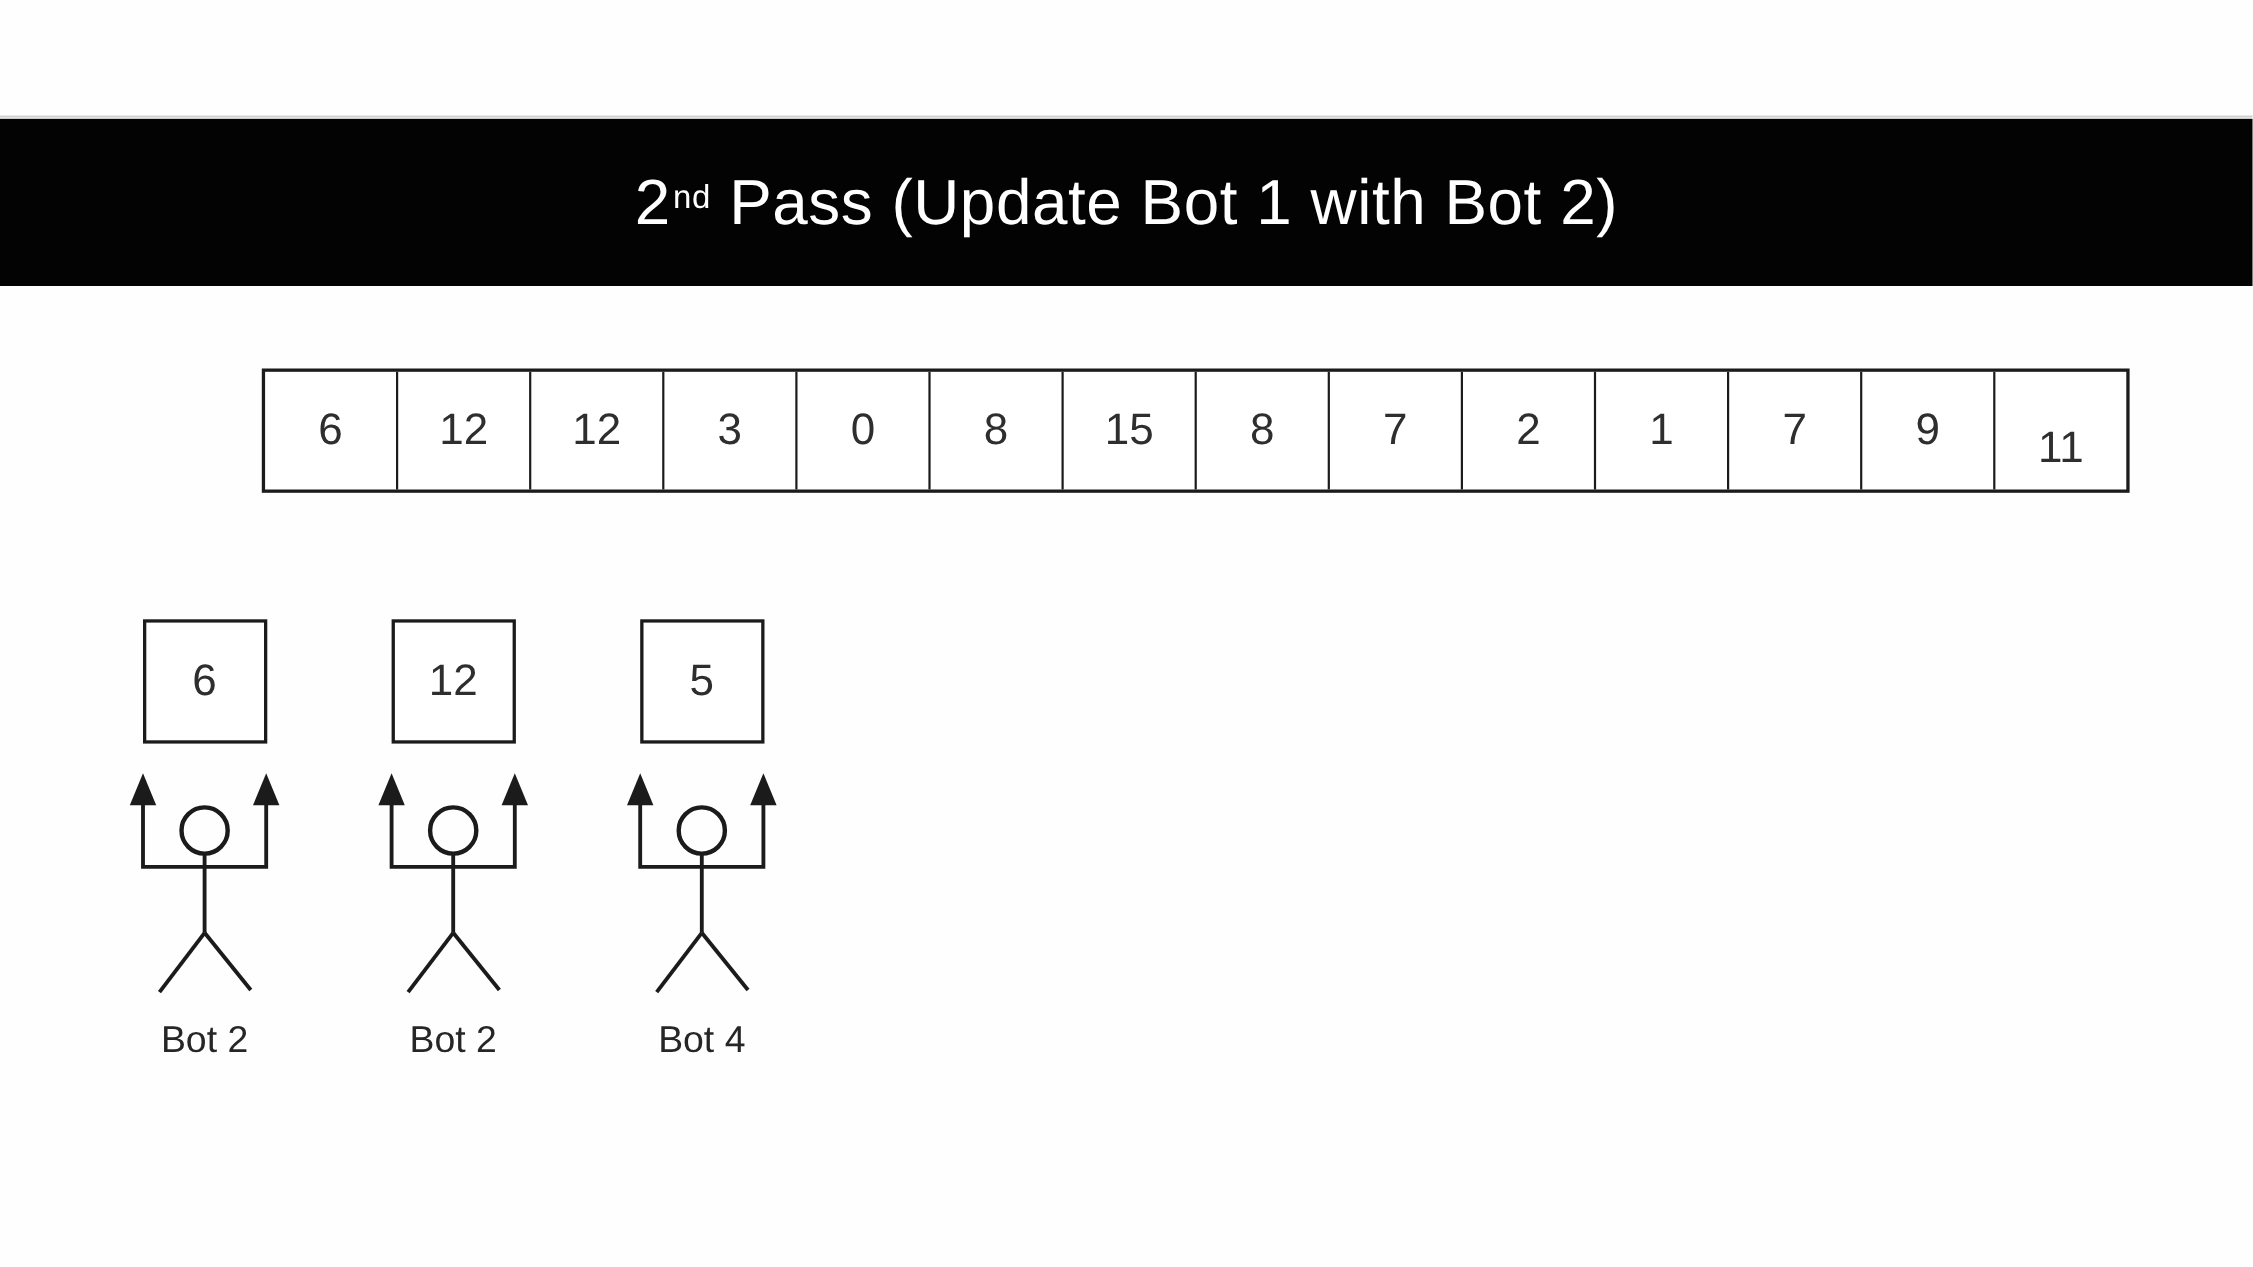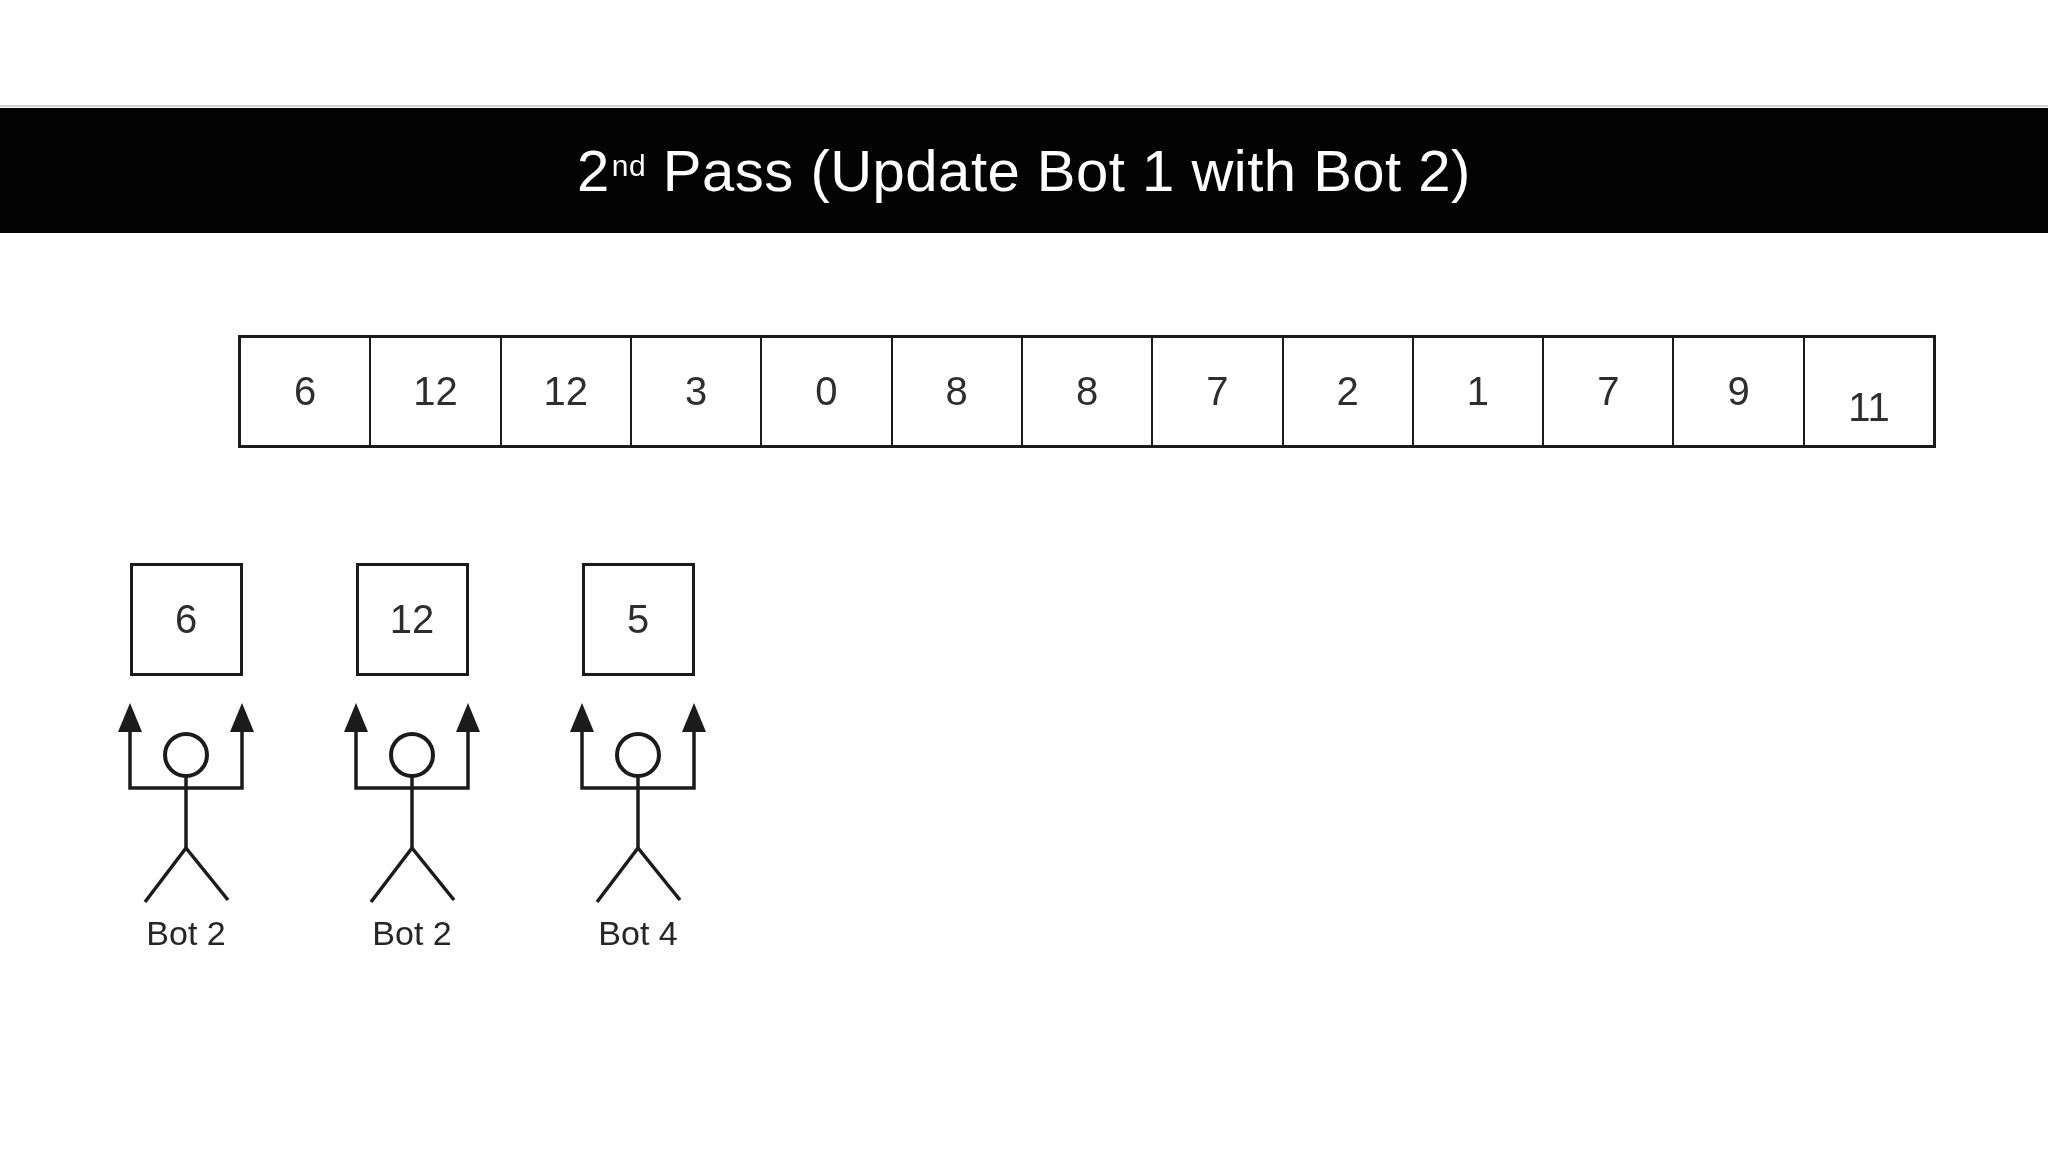--- a/index.html
+++ b/index.html
@@ -15,21 +15,21 @@
     background: #fefefe;
     overflow: hidden;
   }
 
   
   .banner {
     position: absolute;
     left: 0;
     top: 108px;
     width: 2048px;
-    height: 125px;
+    height: 152px;
     background: #030303;
     display: flex;
     align-items: center;
     justify-content: center;
   }
   .banner::before {
     content: "";
     position: absolute;
     top: -3px;
     left: 0;
@@ -98,41 +98,42 @@
     font-size: 40px;
     color: #2e2e2e;
   }
   .bot-figure {
     display: block;
     margin: 19px auto 0;
     width: 150px;
     height: 215px;
   }
   .bot-label {
-    margin-top: 4px;
+    margin-top: 16px;
     font-size: 34px;
     color: #262626;
   }
 </style>
 </head>
 <body>
 
 <div id="slide">
 
   <div class="banner">
     <h1 class="slide-title" style="margin:0; font-weight:400;"><span>2</span><sup>nd</sup><span> Pass (Update Bot 1 with Bot 2)</span></h1>
   </div>
 
   <div class="array">
     <div class="cell">6</div>
     <div class="cell">12</div>
     <div class="cell">12</div>
     <div class="cell">3</div>
     <div class="cell">0</div>
     <div class="cell">8</div>
+    <div class="cell">15</div>
     <div class="cell">8</div>
     <div class="cell">7</div>
     <div class="cell">2</div>
     <div class="cell">1</div>
     <div class="cell">7</div>
     <div class="cell">9</div>
     <div class="cell">11</div>
   </div>
 
   <div class="bot pos-0">

